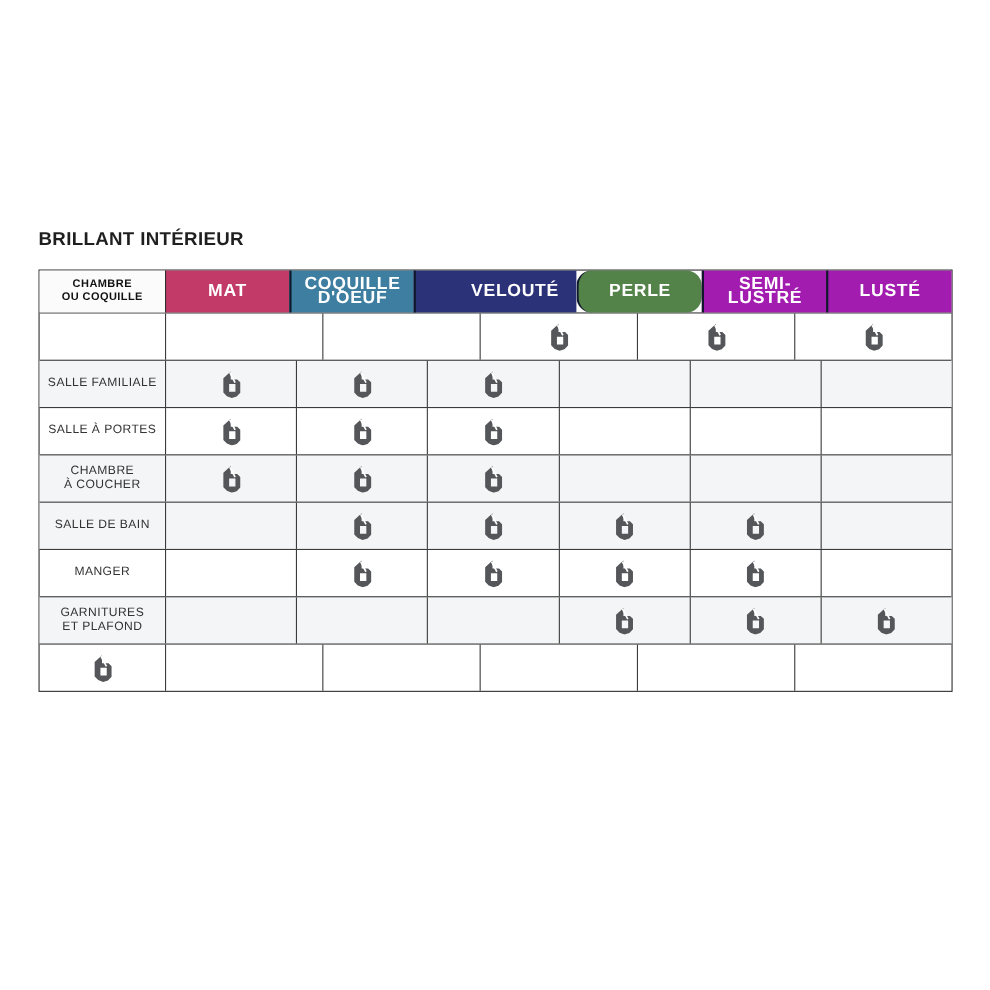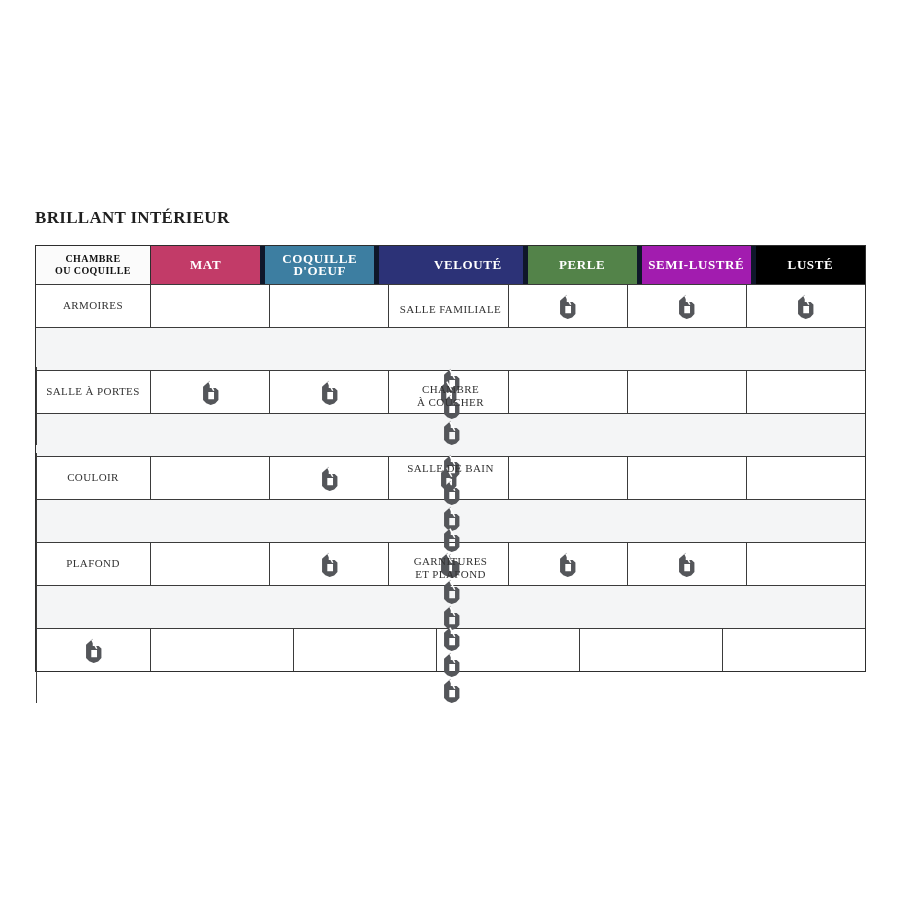--- a/index.html
+++ b/index.html
@@ -1,20 +1,20 @@
 <!DOCTYPE html>
 <html><head>
 <meta charset="utf-8">
 <style>
   html,body{margin:0;padding:0;background:#ffffff;}
   .canvas{
     position:relative;
     width:896px;height:900px;
     background:#ffffff;
-    font-family:Liberation Serif, serif;
+    font-family:Liberation Sans, sans-serif;
     overflow:hidden;
   }
   .content{position:absolute;left:35px;top:207px;width:831px;}
   .page-title{
     margin:0;
     font-size:17px;line-height:21px;font-weight:700;
     letter-spacing:.3px;color:#1f1f1f;
   }
   .page-subtitle{
     margin:5px 0 0 0;
@@ -31,31 +31,31 @@
   .row > div{
     flex:1 1 0;
     display:flex;flex-direction:column;
     align-items:center;justify-content:center;
     box-sizing:border-box;
     min-width:0;
   }
   .row > div:first-child{flex:0 0 114px;}
   .data-row > div + div{border-left:1px solid #3b3b3b;}
   .header-row{height:38px;}
-  .header-row > div + div{border-left:5px solid #0f172a;}
+  .header-row > div + div{border-left:2px solid #0f172a;}
   .header-row > div:nth-child(2){border-left:1px solid #2e2e2e;}
   .data-row{height:42px;}
-  .data-row.striped{background:#f4f5f6;flex-direction:column;}
+  .data-row.striped{background:#f4f5f6;}
   .corner-cell{
     background:#fbfbfb;
     font-size:10px;font-weight:700;letter-spacing:.4px;
     color:#111;line-height:12px;text-align:center;
   }
   .col-head{
-    color:#ffffff;font-size:13px;font-weight:700;
+    color:#ffffff;font-size:16px;font-weight:700;
     letter-spacing:.6px;text-align:center;line-height:12px;
     padding:0 2px;
   }
   .row-label{
     font-size:11px;color:#333333;letter-spacing:.4px;
     line-height:13.5px;text-align:center;
   }
   .b-icon{display:block;}
   .line{display:block;}
 </style>
@@ -67,28 +67,25 @@
     <h1 class="page-title">BRILLANT INTÉRIEUR</h1>
     <div class="tbl" id="glossTable">
         <div class="row header-row">
           <div class="corner-cell">
             <span class="line">CHAMBRE</span>
             <span class="line">OU COQUILLE</span>
           </div>
           <div class="col-head" style="background: rgb(194, 59, 104);">MAT</div>
           <div class="col-head" style="background: rgb(61, 126, 161);">COQUILLE D'OEUF</div>
           <div class="col-head" style="background: rgb(44, 50, 119); padding-left: 36px;">VELOUTÉ</div>
-          <div class="col-head" style="background: rgb(83, 131, 73);">PERLE</div>
+          <div class="col-head" style="background: rgb(83, 131, 73); border-radius: 14px;">PERLE</div>
           <div class="col-head" style="background: #a21caf;">SEMI-LUSTRÉ</div>
-          <div class="col-head" style="background: #000000;">LUSTÉ</div>
-        </div>
-        <div class="row data-row">
-          <div class="row-label">
-            <span class="line">ARMOIRES</span>
-          </div>
+          <div class="col-head" style="background: #a21caf;">LUSTÉ</div>
+        </div>
+        <div class="row data-row">
           <div></div>
           <div></div>
           <div></div>
           <div>
             <svg class="b-icon" width="21" height="26" viewBox="0 0 22 27">
               <path fill="#54565a" fill-rule="evenodd" d="M3.2,8 L10.2,1.6 L10.2,9.2 L16.4,9.2 L19.3,12 L19.3,22 L15.9,25.6 L11.2,27 L6.6,25.2 L3.2,21.8 Z M8.7,13.6 L14.7,13.6 L14.7,21 L8.7,21 Z"></path>
               <line x1="9.3" y1="2.6" x2="14.4" y2="12.2" stroke="#fff" stroke-width="1.6"></line>
             </svg>
           </div>
           <div>
@@ -176,41 +173,20 @@
           <div>
             <svg class="b-icon" width="21" height="26" viewBox="0 0 22 27">
               <path fill="#54565a" fill-rule="evenodd" d="M3.2,8 L10.2,1.6 L10.2,9.2 L16.4,9.2 L19.3,12 L19.3,22 L15.9,25.6 L11.2,27 L6.6,25.2 L3.2,21.8 Z M8.7,13.6 L14.7,13.6 L14.7,21 L8.7,21 Z"></path>
               <line x1="9.3" y1="2.6" x2="14.4" y2="12.2" stroke="#fff" stroke-width="1.6"></line>
             </svg>
           </div>
           <div></div>
           <div></div>
           <div></div>
         </div>
-        <div class="row data-row">
-          <div class="row-label">
-            <span class="line">COULOIR</span>
-          </div>
-          <div></div>
-          <div>
-            <svg class="b-icon" width="21" height="26" viewBox="0 0 22 27">
-              <path fill="#54565a" fill-rule="evenodd" d="M3.2,8 L10.2,1.6 L10.2,9.2 L16.4,9.2 L19.3,12 L19.3,22 L15.9,25.6 L11.2,27 L6.6,25.2 L3.2,21.8 Z M8.7,13.6 L14.7,13.6 L14.7,21 L8.7,21 Z"></path>
-              <line x1="9.3" y1="2.6" x2="14.4" y2="12.2" stroke="#fff" stroke-width="1.6"></line>
-            </svg>
-          </div>
-          <div>
-            <svg class="b-icon" width="21" height="26" viewBox="0 0 22 27">
-              <path fill="#54565a" fill-rule="evenodd" d="M3.2,8 L10.2,1.6 L10.2,9.2 L16.4,9.2 L19.3,12 L19.3,22 L15.9,25.6 L11.2,27 L6.6,25.2 L3.2,21.8 Z M8.7,13.6 L14.7,13.6 L14.7,21 L8.7,21 Z"></path>
-              <line x1="9.3" y1="2.6" x2="14.4" y2="12.2" stroke="#fff" stroke-width="1.6"></line>
-            </svg>
-          </div>
-          <div></div>
-          <div></div>
-          <div></div>
-        </div>
         <div class="row data-row striped">
           <div class="row-label">
             <span class="line">SALLE DE BAIN</span>
           </div>
           <div></div>
           <div>
             <svg class="b-icon" width="21" height="26" viewBox="0 0 22 27">
               <path fill="#54565a" fill-rule="evenodd" d="M3.2,8 L10.2,1.6 L10.2,9.2 L16.4,9.2 L19.3,12 L19.3,22 L15.9,25.6 L11.2,27 L6.6,25.2 L3.2,21.8 Z M8.7,13.6 L14.7,13.6 L14.7,21 L8.7,21 Z"></path>
               <line x1="9.3" y1="2.6" x2="14.4" y2="12.2" stroke="#fff" stroke-width="1.6"></line>
             </svg>
@@ -230,21 +206,21 @@
           <div>
             <svg class="b-icon" width="21" height="26" viewBox="0 0 22 27">
               <path fill="#54565a" fill-rule="evenodd" d="M3.2,8 L10.2,1.6 L10.2,9.2 L16.4,9.2 L19.3,12 L19.3,22 L15.9,25.6 L11.2,27 L6.6,25.2 L3.2,21.8 Z M8.7,13.6 L14.7,13.6 L14.7,21 L8.7,21 Z"></path>
               <line x1="9.3" y1="2.6" x2="14.4" y2="12.2" stroke="#fff" stroke-width="1.6"></line>
             </svg>
           </div>
           <div></div>
         </div>
         <div class="row data-row">
           <div class="row-label">
-            <span class="line">PLAFOND</span>
+            <span class="line">MANGER</span>
           </div>
           <div></div>
           <div>
             <svg class="b-icon" width="21" height="26" viewBox="0 0 22 27">
               <path fill="#54565a" fill-rule="evenodd" d="M3.2,8 L10.2,1.6 L10.2,9.2 L16.4,9.2 L19.3,12 L19.3,22 L15.9,25.6 L11.2,27 L6.6,25.2 L3.2,21.8 Z M8.7,13.6 L14.7,13.6 L14.7,21 L8.7,21 Z"></path>
               <line x1="9.3" y1="2.6" x2="14.4" y2="12.2" stroke="#fff" stroke-width="1.6"></line>
             </svg>
           </div>
           <div>
             <svg class="b-icon" width="21" height="26" viewBox="0 0 22 27">

